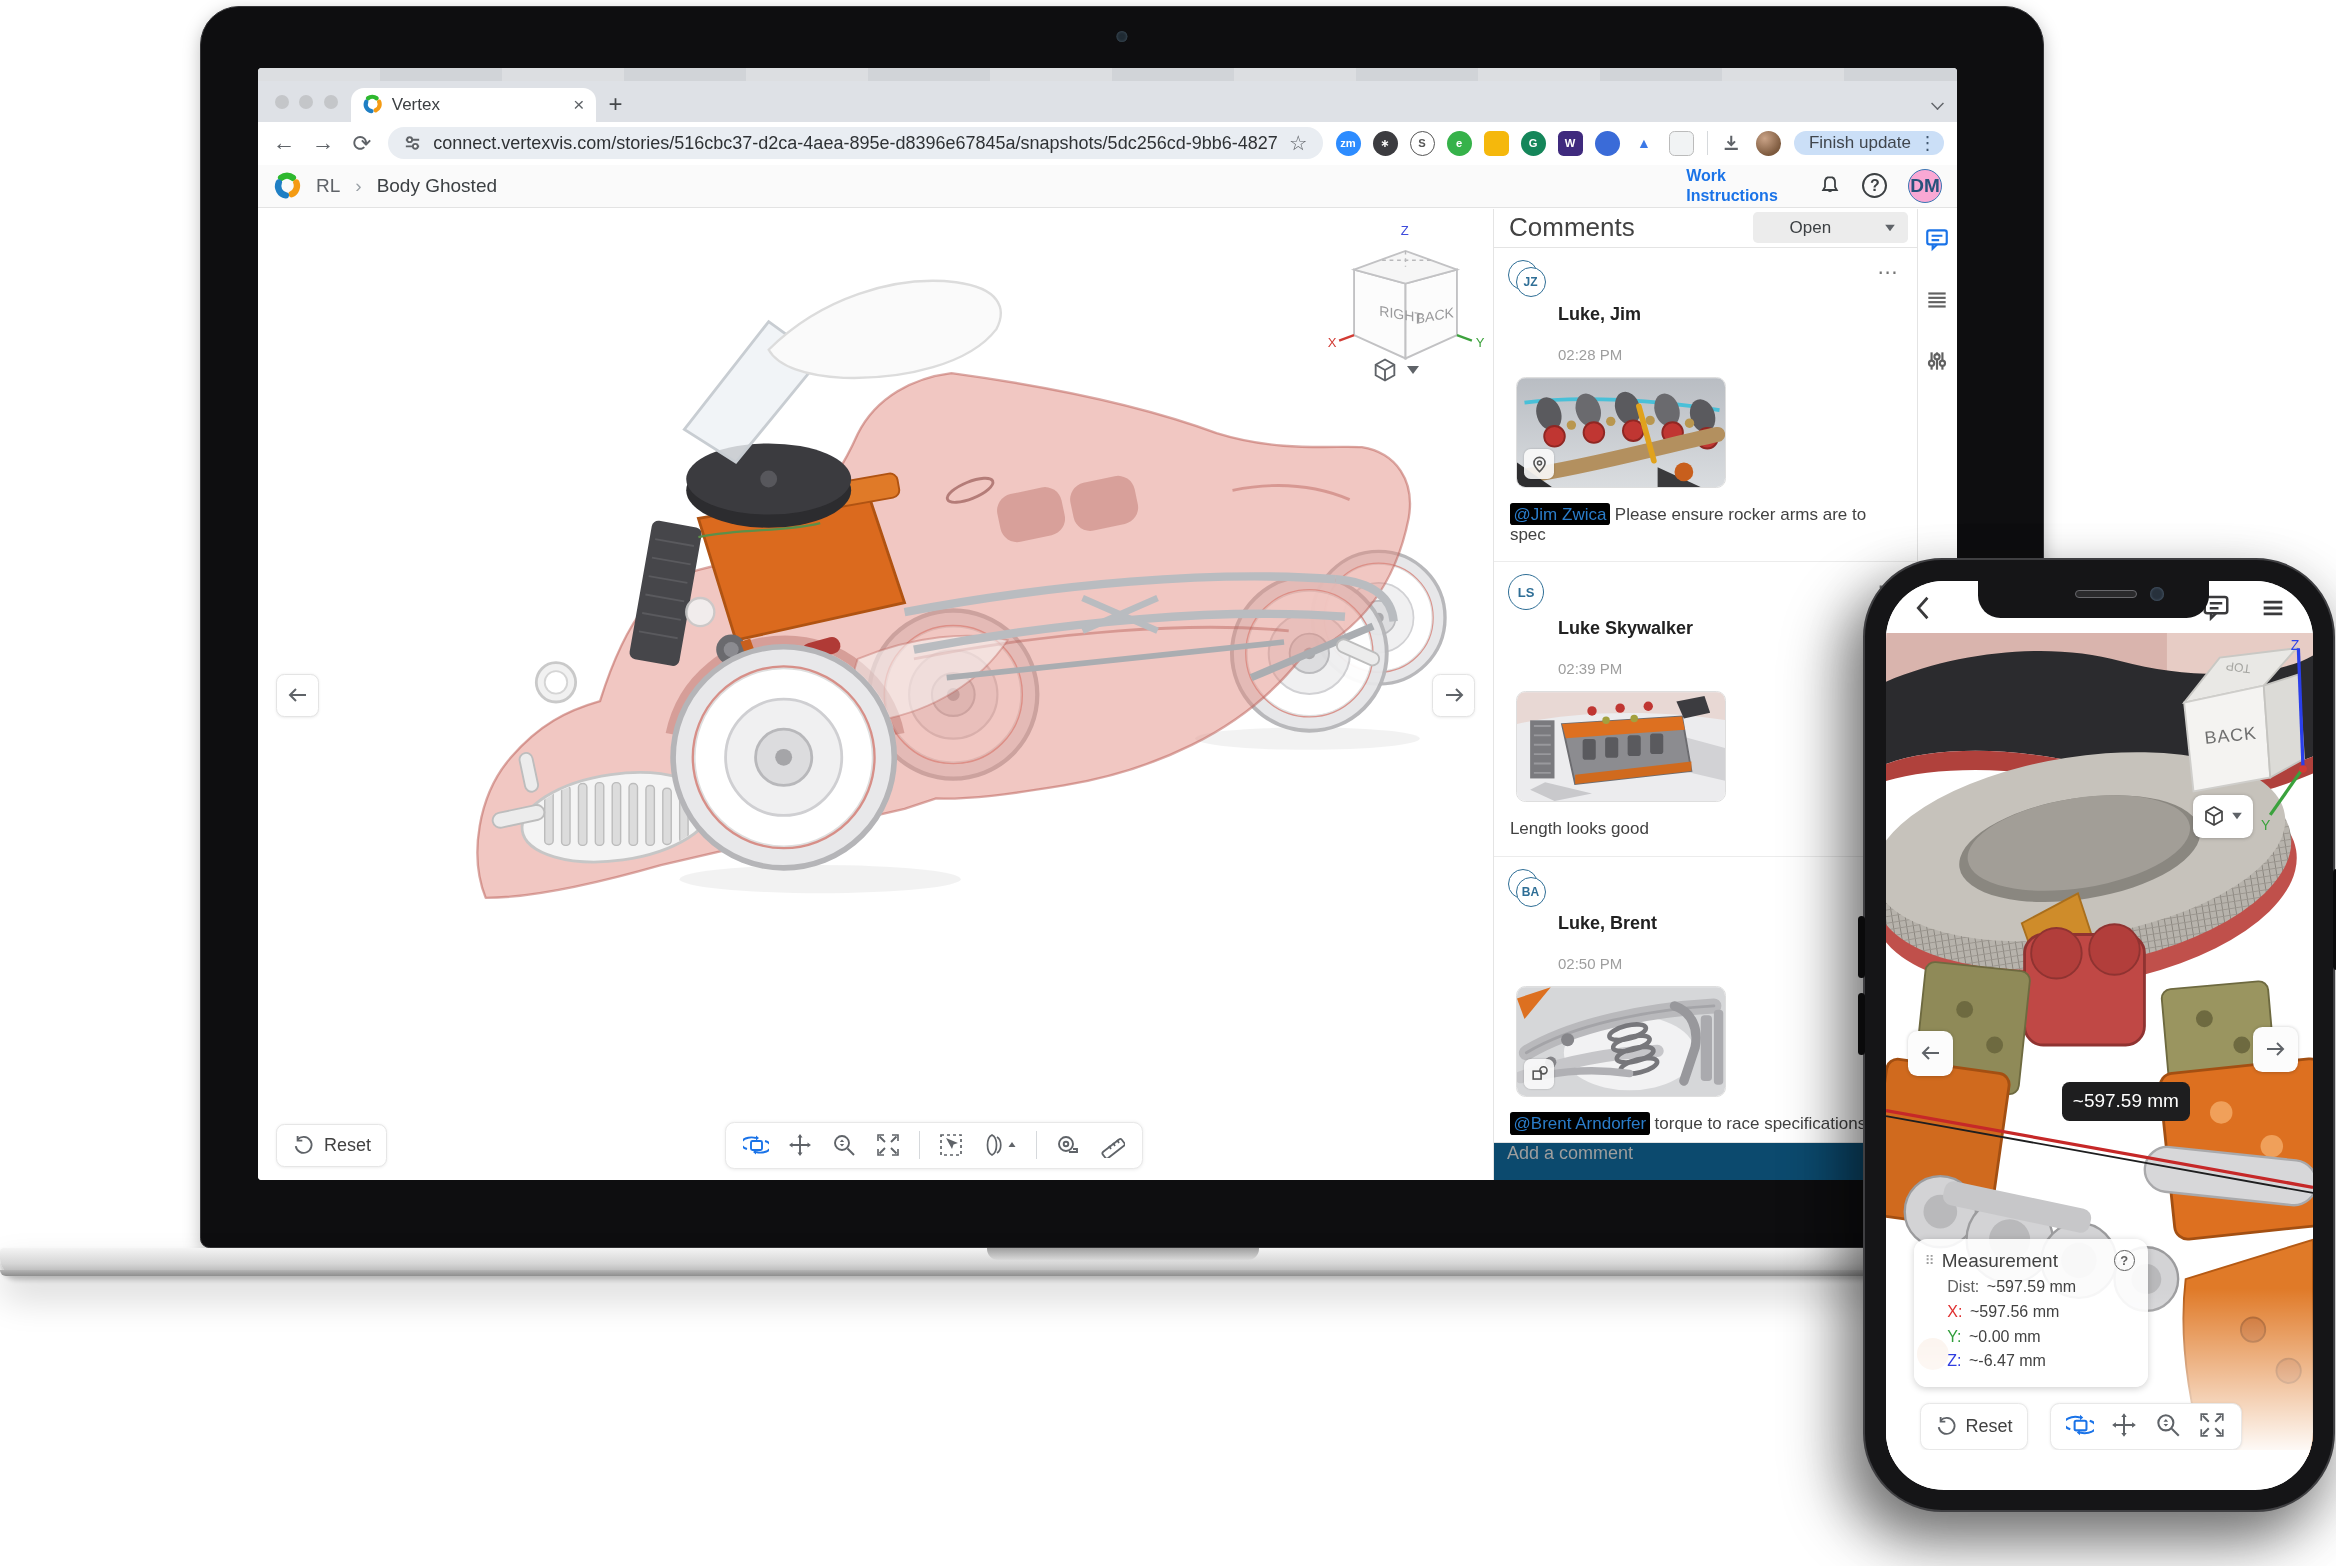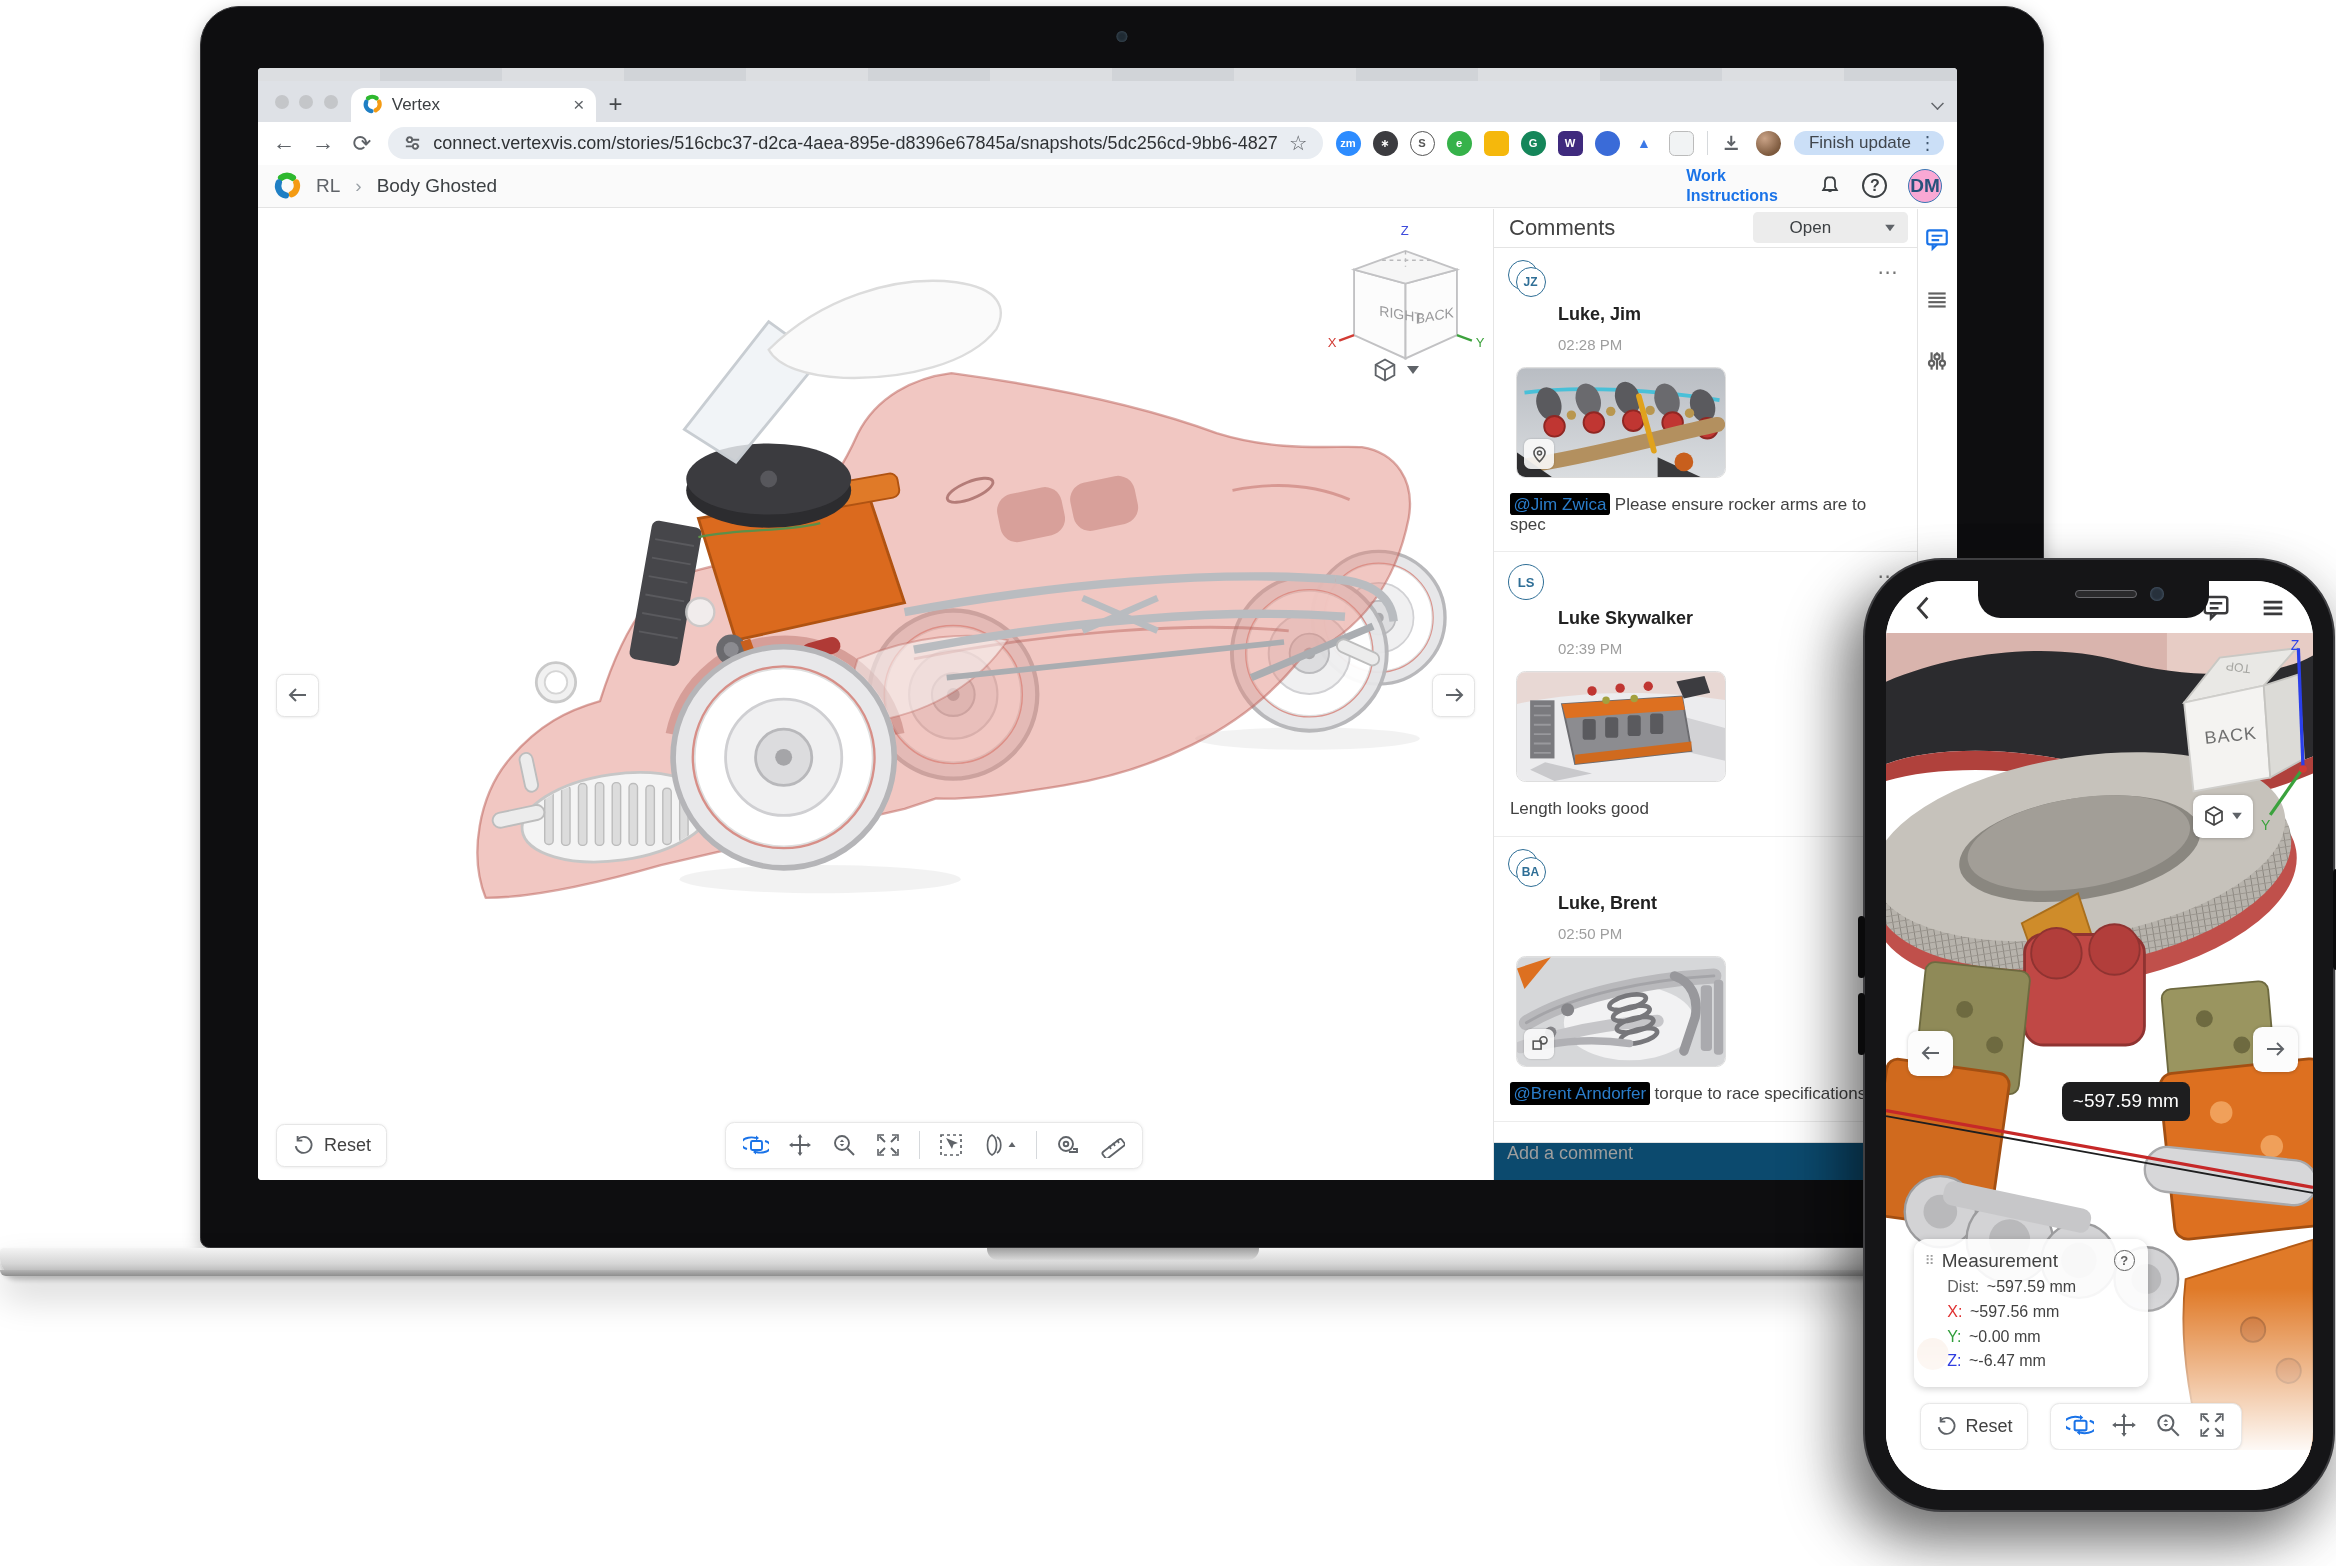--- a/index.html
+++ b/index.html
@@ -74,33 +74,33 @@
   .reset-btn { position:absolute; left:18px; top:915px; height:43px; background:#fff; border:0.9px solid #e6e6e6; border-radius:8.4px; display:flex; align-items:center; gap:9.4px; padding:0 15px; box-shadow:0 0.9px 2.8px rgba(0,0,0,.07); }
   .reset-label { font-size:18px; color:#424242; }
   .tools { position:absolute; left:467px; top:913px; height:47px; background:#fff; border:0.9px solid #e8e8e8; border-radius:9.4px; display:flex; align-items:center; gap:18px; padding:0 17px; box-shadow:0 0.9px 3.7px rgba(0,0,0,.08); }
   .tool { display:flex; align-items:center; }
   .tools .tb-div { height:28px; }
   .cube-menu { position:absolute; left:1113px; top:147px; display:flex; align-items:center; gap:7.5px; }
   .caret-down { width:0; height:0; border-left:6.6px solid transparent; border-right:6.6px solid transparent; border-top:8.4px solid #5f6368; }
 
   
   .c-head { height:39px; display:flex; align-items:center; padding:0 9.4px 0 15px; border-bottom:0.9px solid #e4e4e4; }
-  .c-title { font-size:22px; color:#424242; flex:1; }
+  .c-title { font-size:26px; color:#424242; flex:1; }
   .c-select { width:155px; height:31px; background:#ececec; border-radius:4.7px; display:flex; align-items:center; padding:0 11.2px 0 37px;margin-left:10px; }
   .c-select-val { font-size:17px; color:#3c4043; flex:1; text-align:left; }
   .c-select .caret-down { border-top-color:#5f6368; transform:scale(.8); }
   .c-item { padding:12px 17px 15px 14px; border-bottom:0.9px solid #ececec; }
   .c-item-head { display:flex; gap:11px; align-items:flex-start; }
   .c-ava { position:relative; width:39px; height:37px; flex:0 0 39px; }
   .c-ava .back-circ { position:absolute; left:0; top:0; width:30px; height:30px; border-radius:50%; border:1.9px solid #2e6e96; background:#fff; }
   .c-ava .front-circ { position:absolute; left:7.5px; top:7.5px; width:30px; height:30px; border-radius:50%; border:1.9px solid #2e6e96; background:#fff; color:#2e6e96; font-size:12px; font-weight:bold; display:flex; align-items:center; justify-content:center; }
   .c-ava.single .front-circ { left:0; top:0; width:36px; height:36px; font-size:13px; }
   .c-meta { flex:1; }
   .c-author { font-size:18px; font-weight:bold; color:#212121;margin-top:44px; }
-  .c-time { font-size:15px; color:#9e9e9e; margin-top:11px; }
+  .c-time { font-size:15px; color:#9e9e9e; margin-top:21px; }
   .c-dots { font-size:20.6px; color:#757575; letter-spacing:1.9px; }
   .c-thumb { position:relative; width:210px; height:111px; margin:14px 0 0 7.5px; border-radius:9.4px; overflow:hidden; border:0.9px solid #dedede; }
   .c-thumb svg { display:block; }
   .thumb-badge { position:absolute; left:7.5px; bottom:7.5px; width:30px; height:30px; background:rgba(250,250,250,.9); border-radius:6.6px; display:flex; align-items:center; justify-content:center; box-shadow:0 0 1.9px rgba(0,0,0,.25); }
   .c-text { margin:17px 0 1.9px 1.9px; font-size:17px; color:#424242; }
   .mention { background:#000000; color:#2a7cc9; border-radius:2.8px; padding:1.9px 3.7px; }
   .c-add { position:absolute; left:0; bottom:0; width:100%; height:39px; background:#0c4a6e; border-top:0.9px solid #e2e2e2; display:flex; padding:0 13px; }
   .c-add-ph { font-size:18px; color:#9e9e9e; }
 
   

